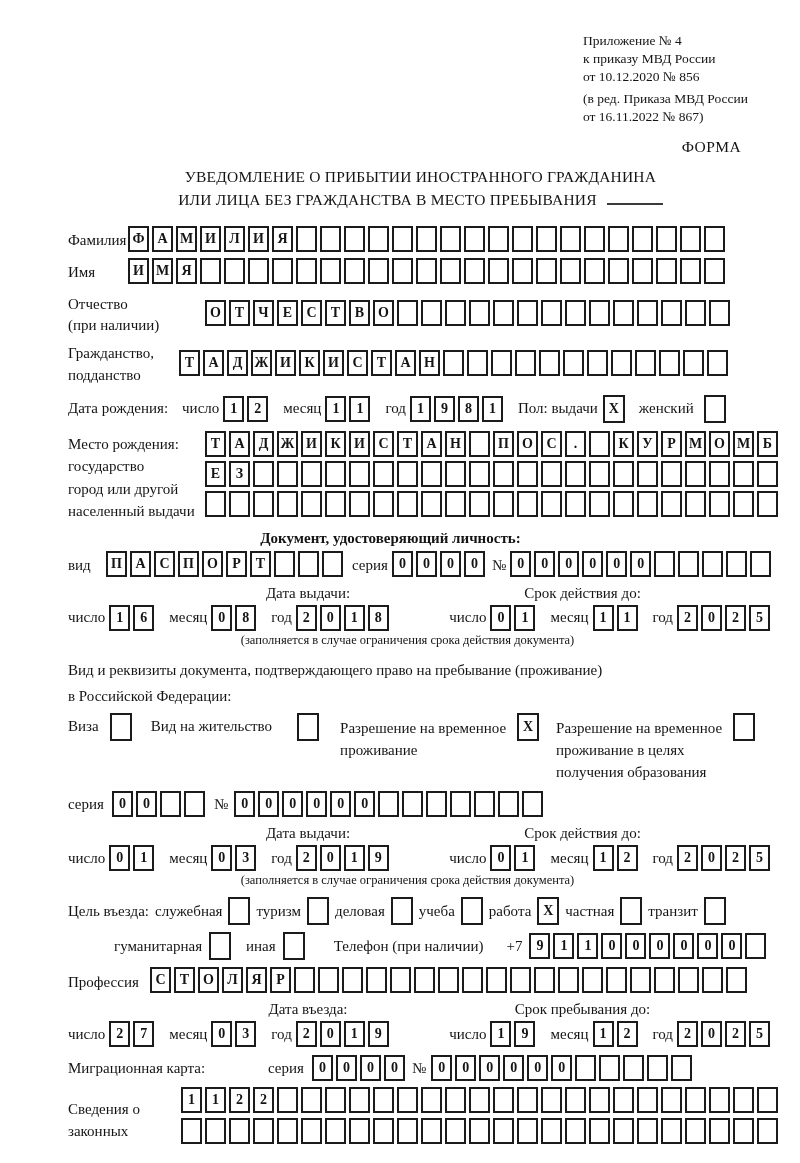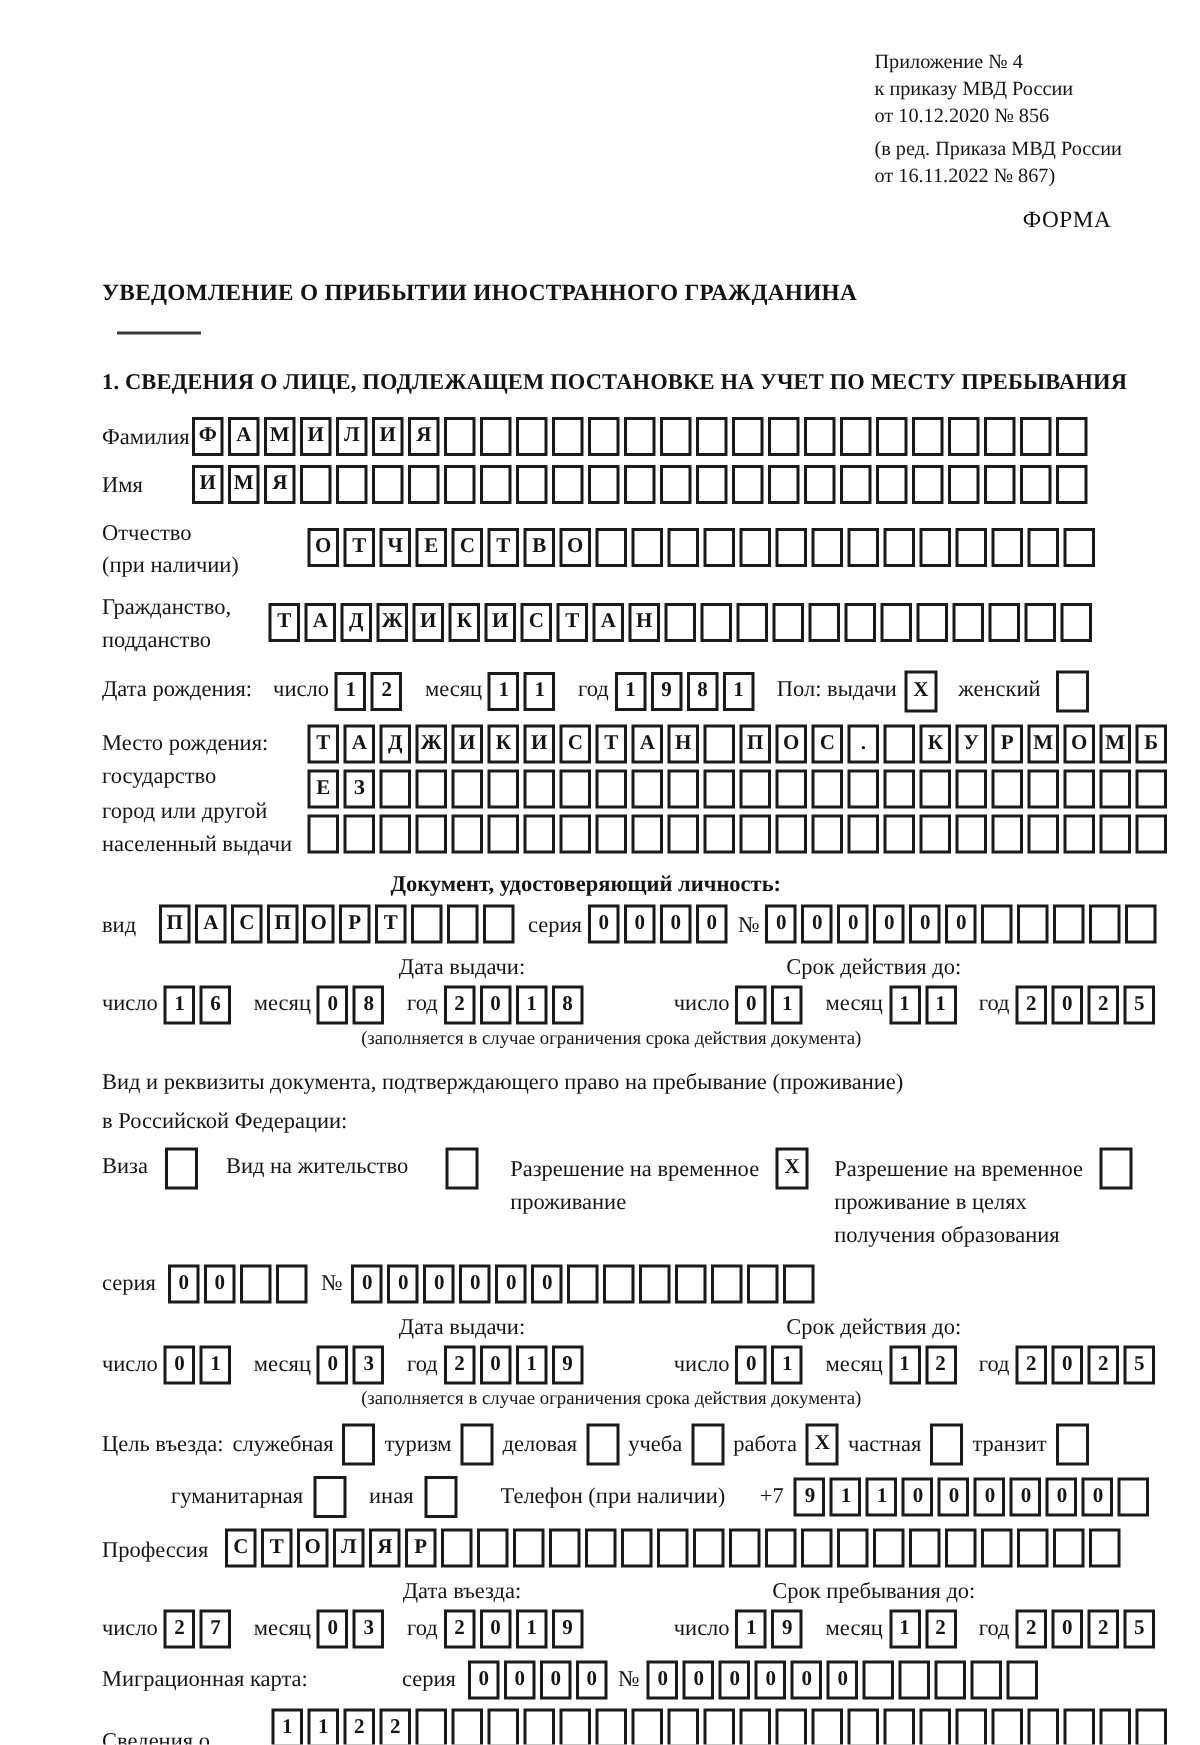--- a/index.html
+++ b/index.html
@@ -5,21 +5,21 @@
   html,body{margin:0;padding:0}
   body{width:800px;height:1163px;background:#ffffff;color:#141414;
        font-family:"Liberation Serif","DejaVu Serif",serif;font-size:15px;overflow:hidden}
   .page{box-sizing:border-box;height:100%;padding:32px 27px 0 68px}
 
   
   .apx{width:190px;margin-left:auto;font-size:13.5px;line-height:1.32}
   .apx .l4{margin-top:5px}
   .forma{text-align:right;padding-right:32px;font-weight:normal;font-size:15.5px;margin-top:12px;letter-spacing:.4px}
 
-  .title{text-align:left;font-weight:bold;font-size:15.5px;margin-top:28px;line-height:1.5;letter-spacing:.2px}
+  .title{text-align:center;font-weight:normal;font-size:15.5px;margin-top:9px;line-height:1.5;letter-spacing:.2px}
   .blank{display:inline-block;width:56px;height:14px;border-bottom:2px solid #3a3a3a;margin-left:10px}
   .sec{font-weight:bold;font-size:15px;margin-top:16px;letter-spacing:.1px;white-space:nowrap}
 
   .row{display:flex;align-items:center;margin-top:6px}
   .lbl{padding-top:4px}
   .stack{display:flex;flex-direction:column;line-height:1.45;padding-top:4px}
   .cellrow{display:flex;flex-wrap:nowrap}
   .cell{flex:0 0 auto;width:21px;height:26px;box-sizing:border-box;border:2px solid #1b1b1b;
         margin-right:3px;display:flex;align-items:center;justify-content:center;
         font-weight:600;font-size:14px;line-height:1;background:#fff}
@@ -65,24 +65,23 @@
     <div>Приложение № 4</div>
     <div>к приказу МВД России</div>
     <div>от 10.12.2020 № 856</div>
     <div class="l4">(в ред. Приказа МВД России</div>
     <div>от 16.11.2022 № 867)</div>
   </div>
   <div class="forma">ФОРМА</div>
 
   <div class="title">
     <div>УВЕДОМЛЕНИЕ О ПРИБЫТИИ ИНОСТРАННОГО ГРАЖДАНИНА</div>
-    <div><span class="blank"></span></div>
-  </div>
-
-  <div class="sec">1. СВЕДЕНИЯ О ЛИЦЕ, ПОДЛЕЖАЩЕМ ПОСТАНОВКЕ НА УЧЕТ ПО МЕСТУ ПРЕБЫВАНИЯ</div>
+    <div><span>ИЛИ ЛИЦА БЕЗ ГРАЖДАНСТВА В МЕСТО ПРЕБЫВАНИЯ</span><span class="blank"></span></div>
+  </div>
+
 
   <div class="row" style="margin-top:14px">
     <span class="lbl w60">Фамилия</span>
     <span class="cellrow">
         <span class="cell">Ф</span>
         <span class="cell">А</span>
         <span class="cell">М</span>
         <span class="cell">И</span>
         <span class="cell">Л</span>
         <span class="cell">И</span>

